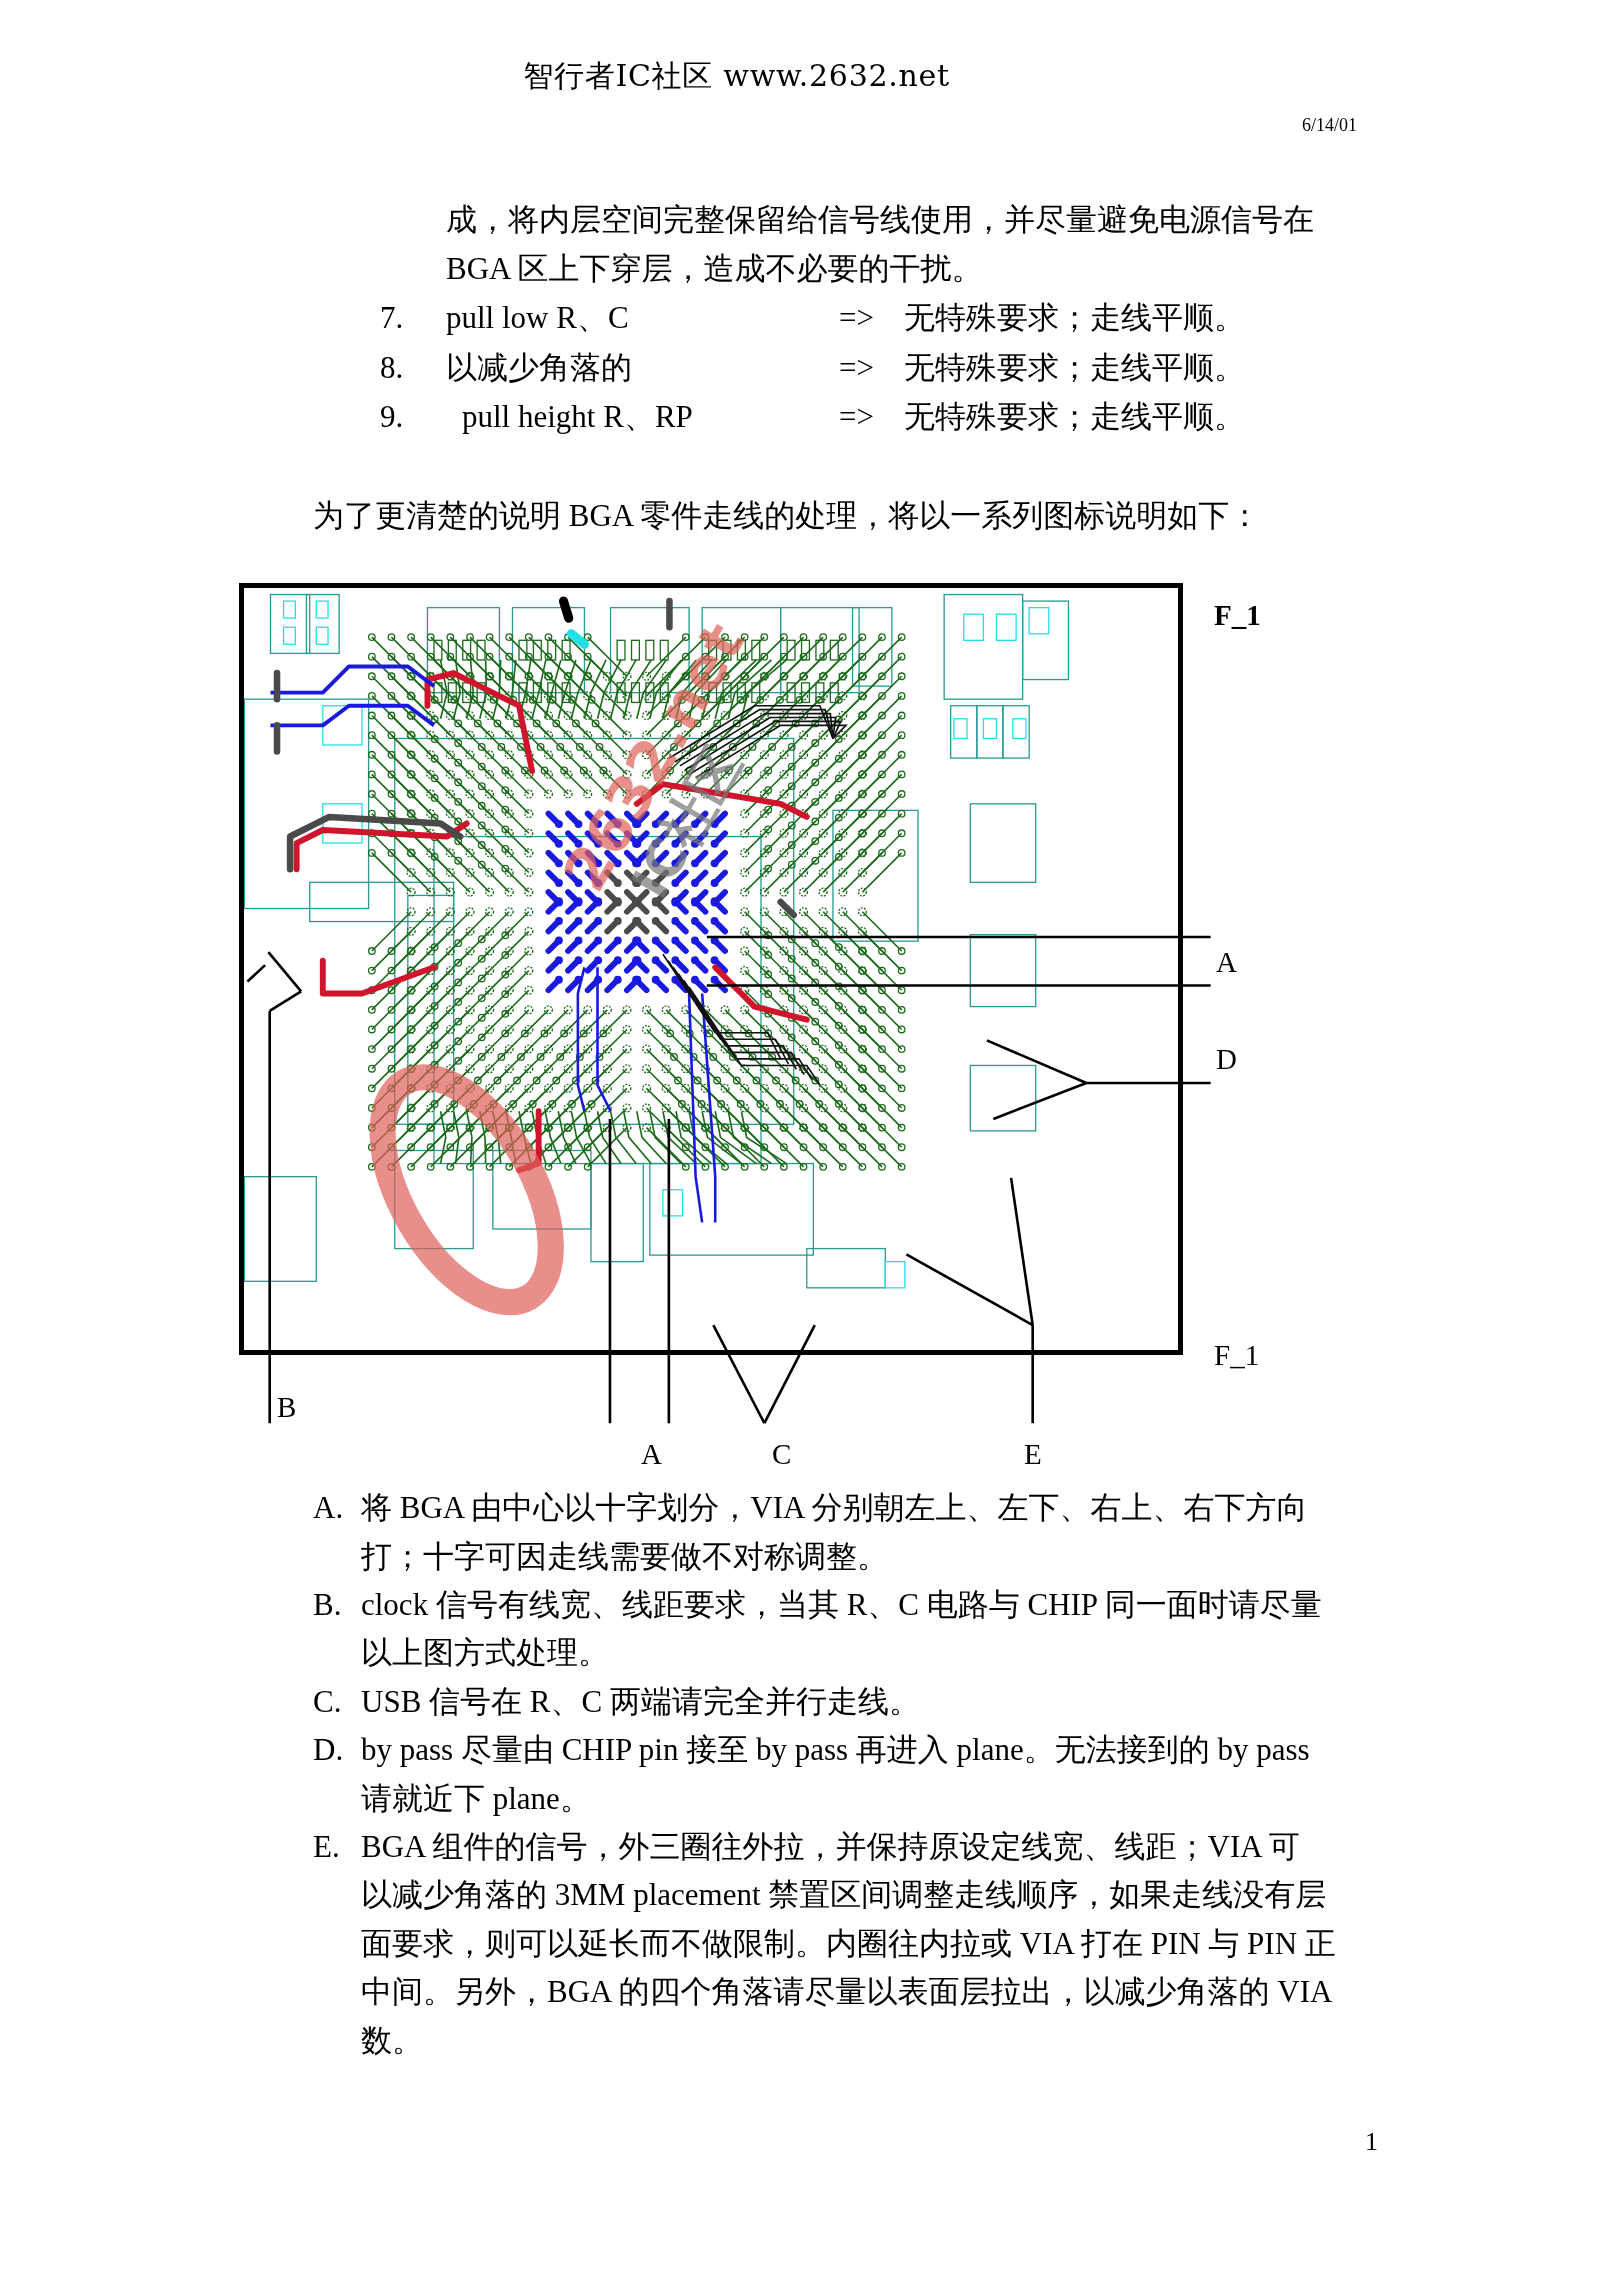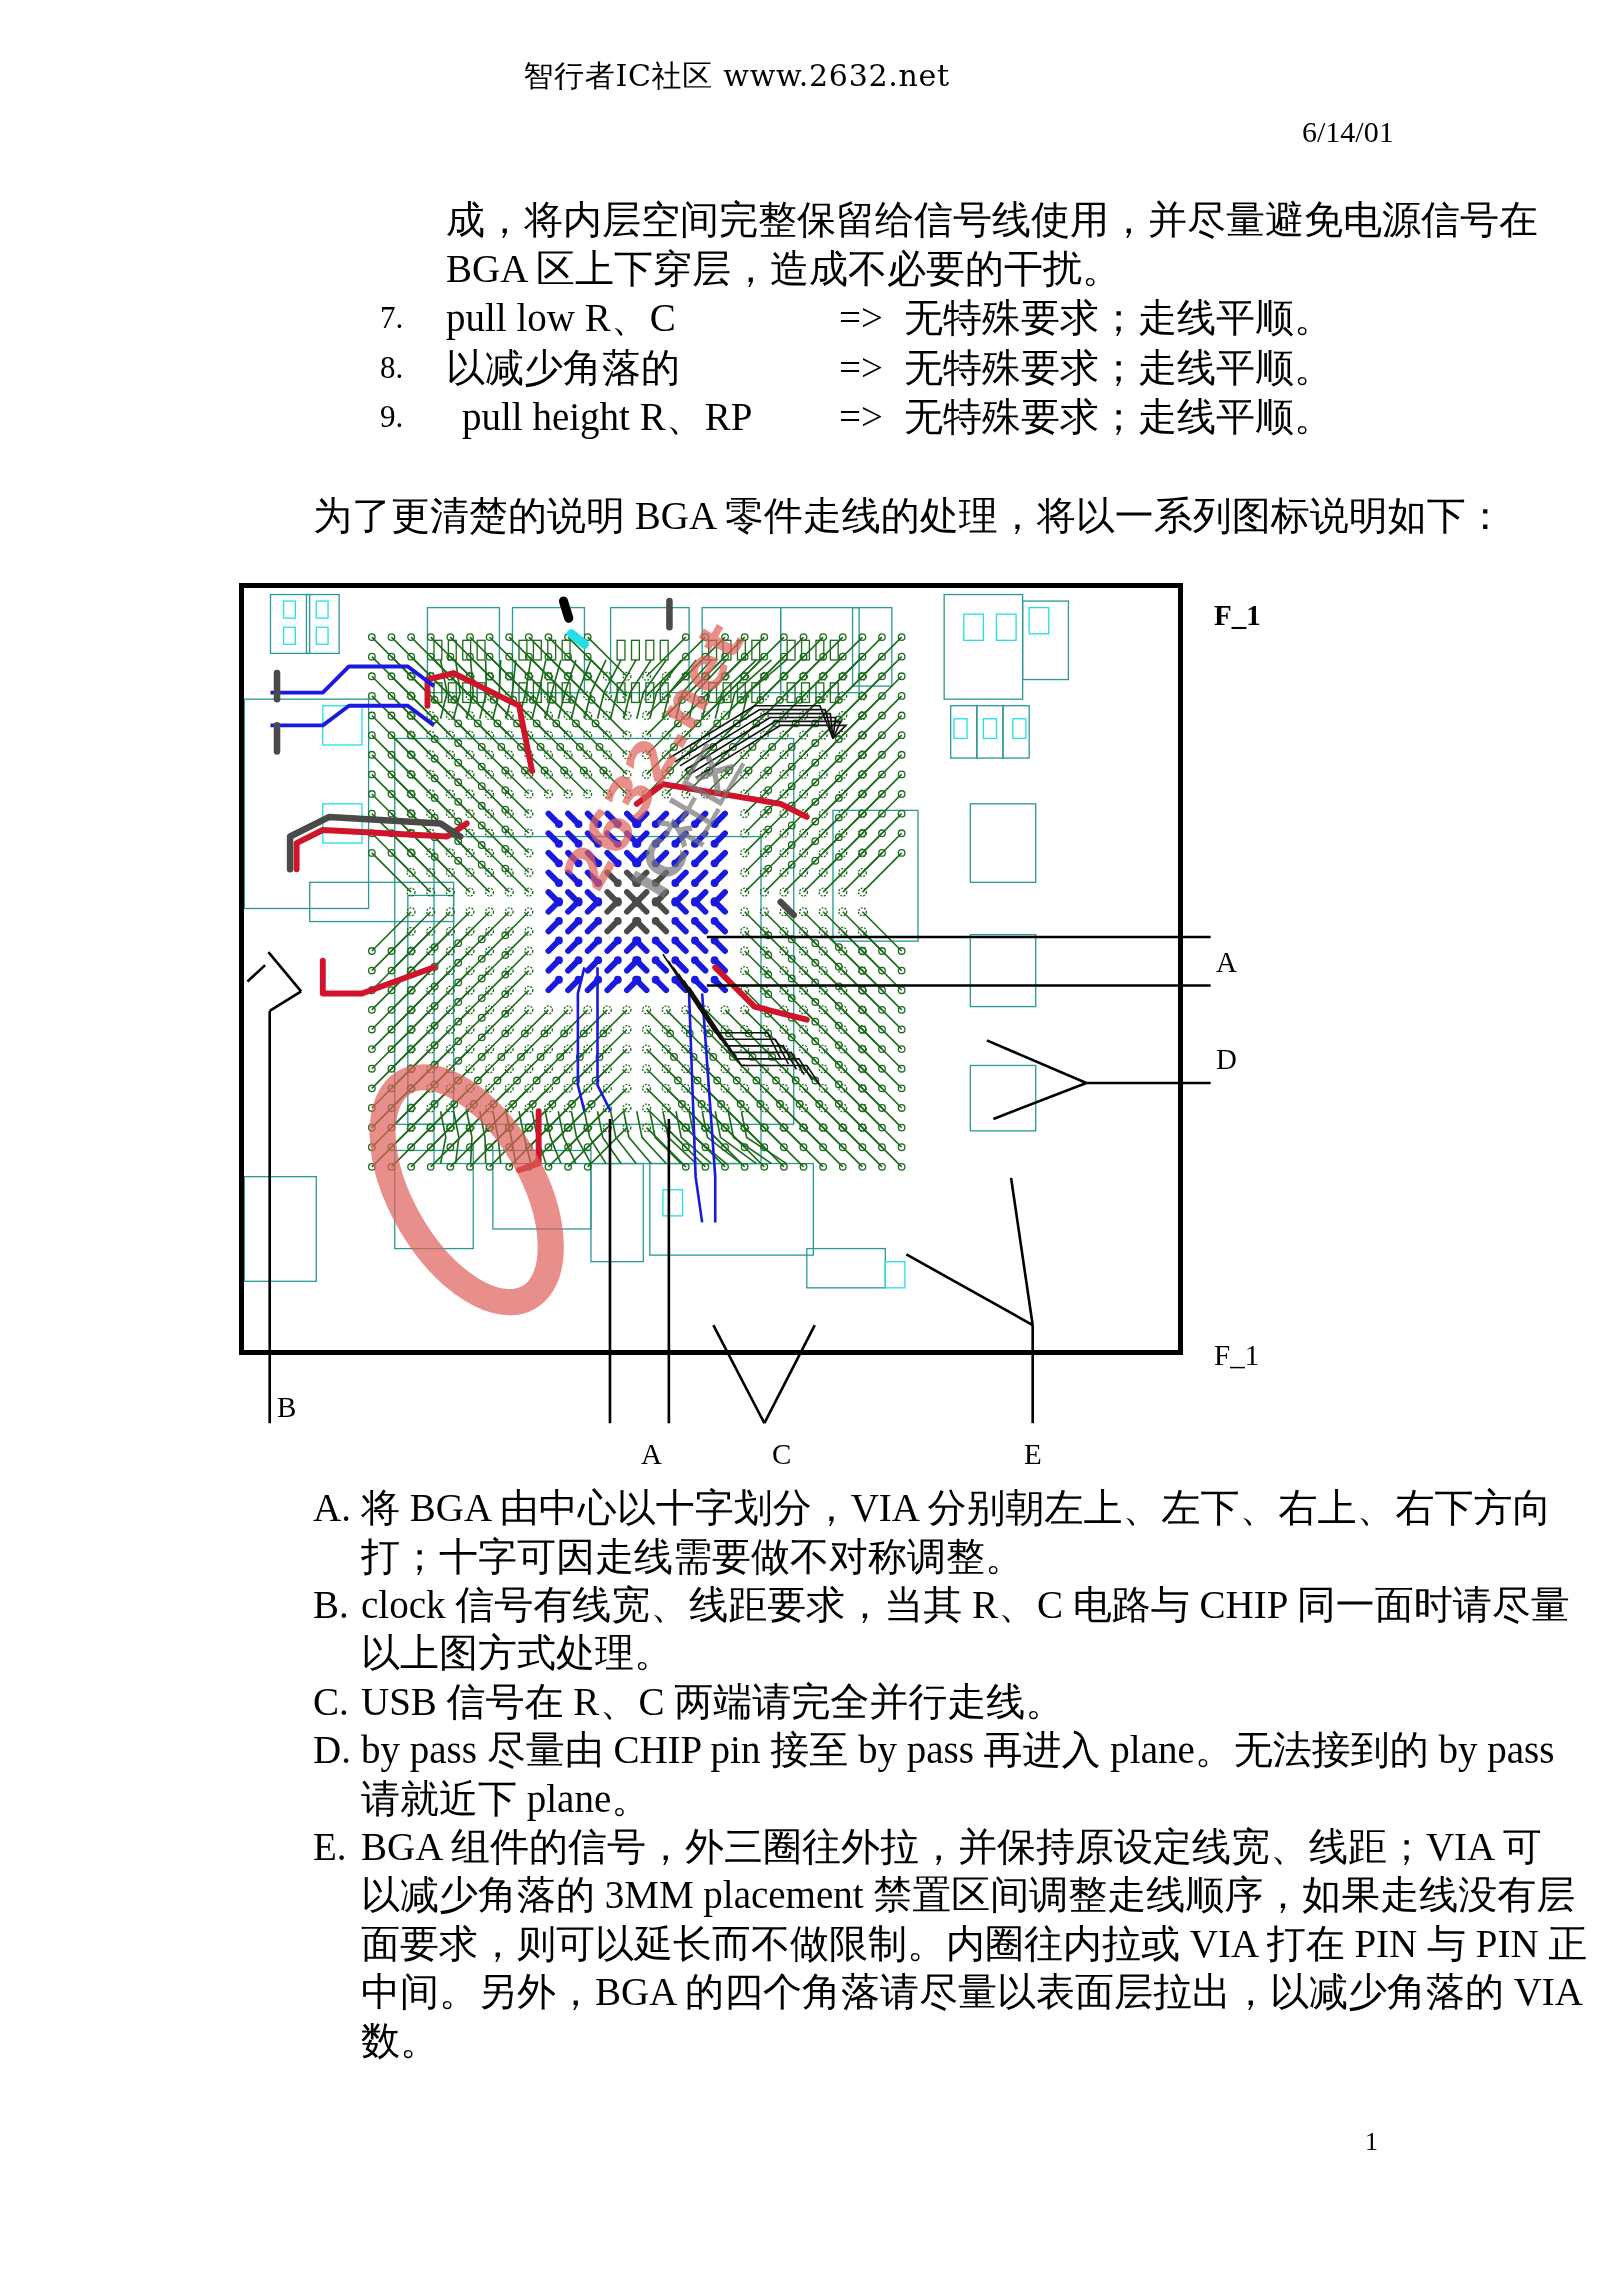--- a/index.html
+++ b/index.html
@@ -1,22 +1,22 @@
 <!DOCTYPE html>
 <html style="font-size:10.5px"><head>
 <meta charset="utf-8">
 <style>
   html, body { margin: 0; padding: 0; background: #ffffff; }
   body { width: 1623px; height: 2295px; position: relative; overflow: hidden;
          font-family: "Liberation Serif", "DejaVu Serif", serif; color: #000; }
   .abs { position: absolute; white-space: nowrap; }
   .header-title { left: 0; width: 1473px; top: 56px; text-align: center; font-size: 30px;
                   font-family: "DejaVu Serif", "Liberation Serif", serif; letter-spacing: 0.7px; }
-  .header-date { left: 1302px; top: 115px; font-size: 30px; }
-  .body-line { font-size: 39px; line-height: 48px; }
+  .header-date { left: 1302px; top: 115px; font-size: 18px; }
+  .body-line { font-size: 31px; line-height: 48px; }
   .num { font-size: 31px; }
   .fig { position: absolute; left: 239px; top: 583px; width: 944px; height: 772px;
          box-sizing: border-box; border: 5.9px solid #000; background: #fff; overflow: hidden; }
   .fig svg { position: absolute; left: 0; top: 0; }
   .overlay { position: absolute; left: 0; top: 0; pointer-events: none; }
   .fig-label { font-size: 29px; }
   .fig-label-bold { font-size: 29px; font-weight: bold; }
   .page-number { left: 1365px; top: 2127px; font-size: 26px; }
 </style>
 </head>

